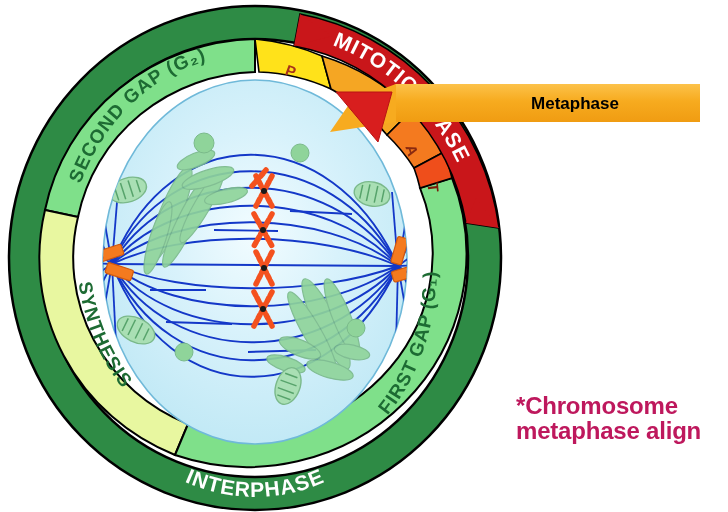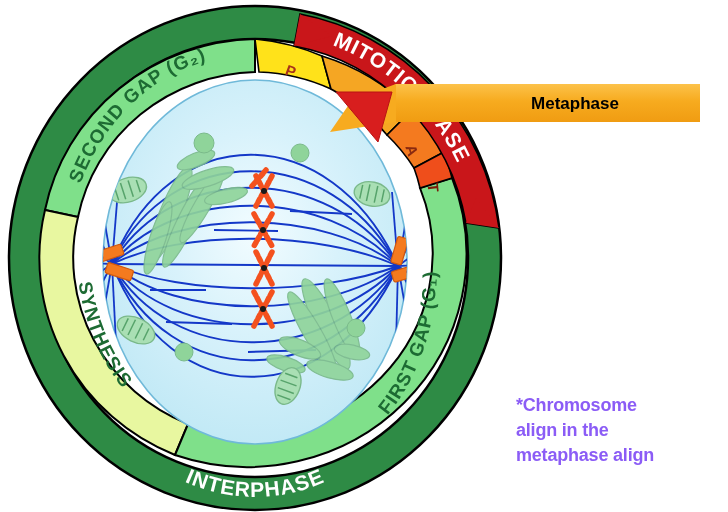--- a/index.html
+++ b/index.html
@@ -5,23 +5,23 @@
   html,body{margin:0;padding:0;background:#ffffff;}
   body{width:728px;height:512px;overflow:hidden;
        font-family:"Liberation Sans", sans-serif;}
   #stage{position:relative;width:728px;height:512px;background:#fff;}
   #diagram{position:absolute;left:0;top:0;width:728px;height:512px;}
   .note{
     position:absolute;
     left:516px; top:393px;
     font-family:"Liberation Sans", sans-serif;
     font-weight:bold;
-    font-size:18px;
+    font-size:24px;
     line-height:25px;
-    color:#8b5cf6;
+    color:#be185d;
     letter-spacing:-0.2px;
   }
   .note div{white-space:nowrap;}
   .banner-text{
     font-family:"Liberation Sans", sans-serif;
     font-weight:bold;
     font-size:17px;
     fill:#000;
   }
   .ring-label{
@@ -265,17 +265,16 @@
       <path d="M 700,84 L 700,122 L 396,122 L 360,104 L 396,84 Z" fill="url(#bannerGrad)"></path>
       <path d="M 396,122 L 330,132 L 352,100 L 396,84 Z" fill="#f7ab1f"></path>
 
       <path d="M 392,92 L 336,92 L 378,142 Z" fill="#d81e1e" stroke="#b81313" stroke-width="1"></path>
       <text class="banner-text" x="575" y="109" text-anchor="middle">Metaphase</text>
     </g>
   </svg>
 
   <div class="note">
     <div>*Chromosome</div>
-    <div>align in the</div>
     <div>metaphase align</div>
   </div>
 
 </div>
 
 </body></html>

